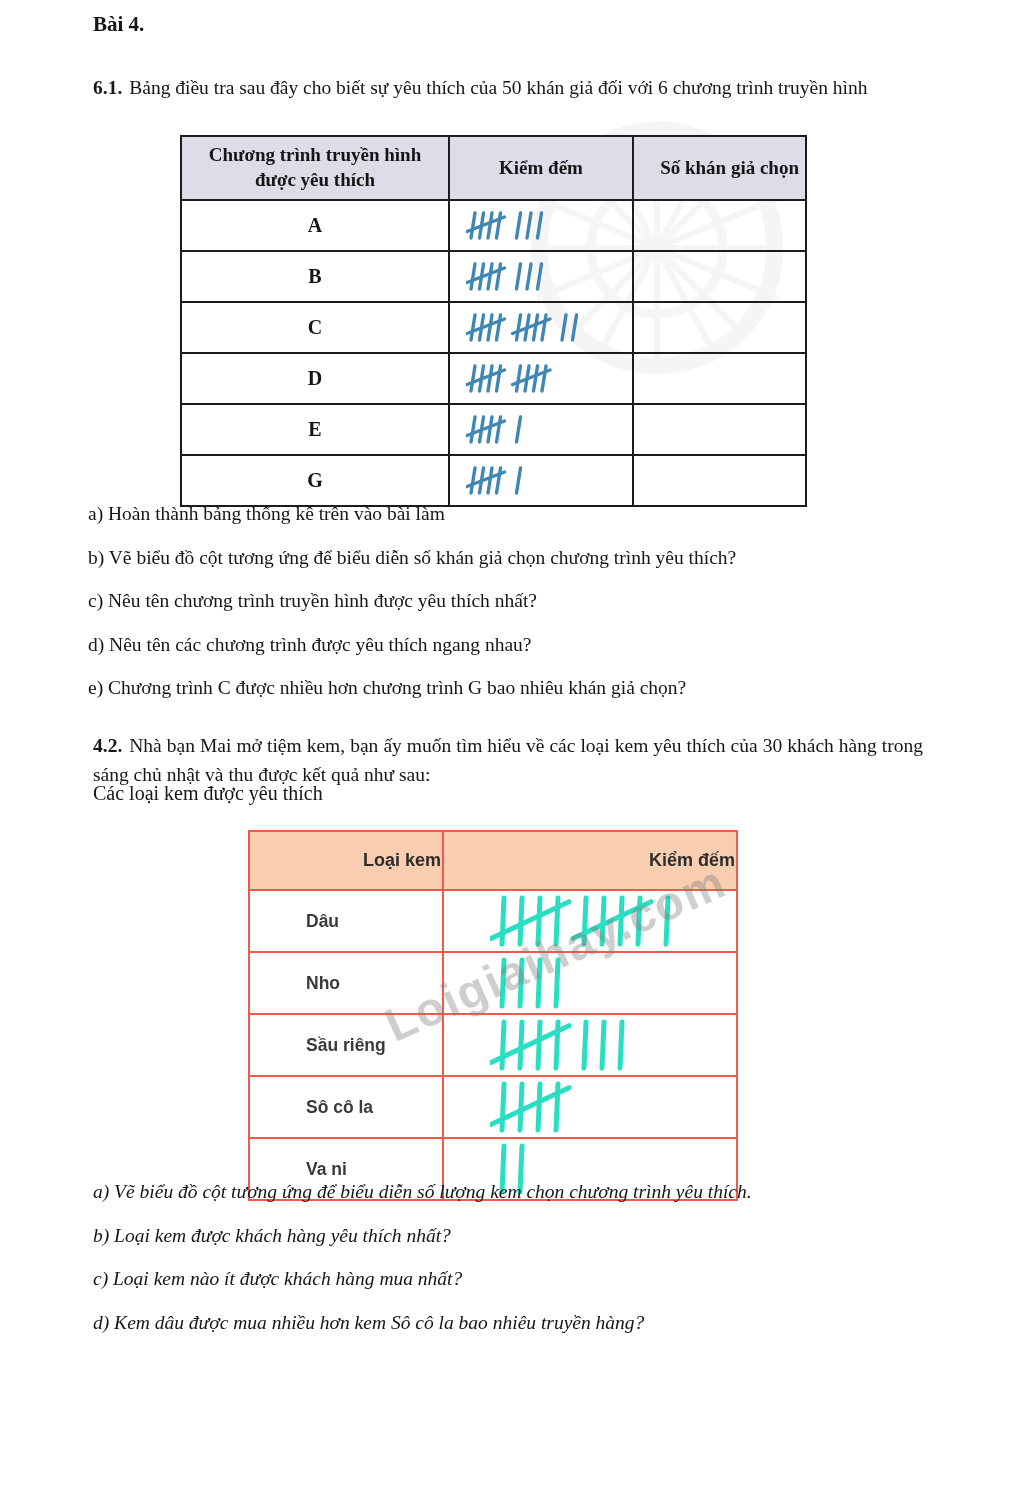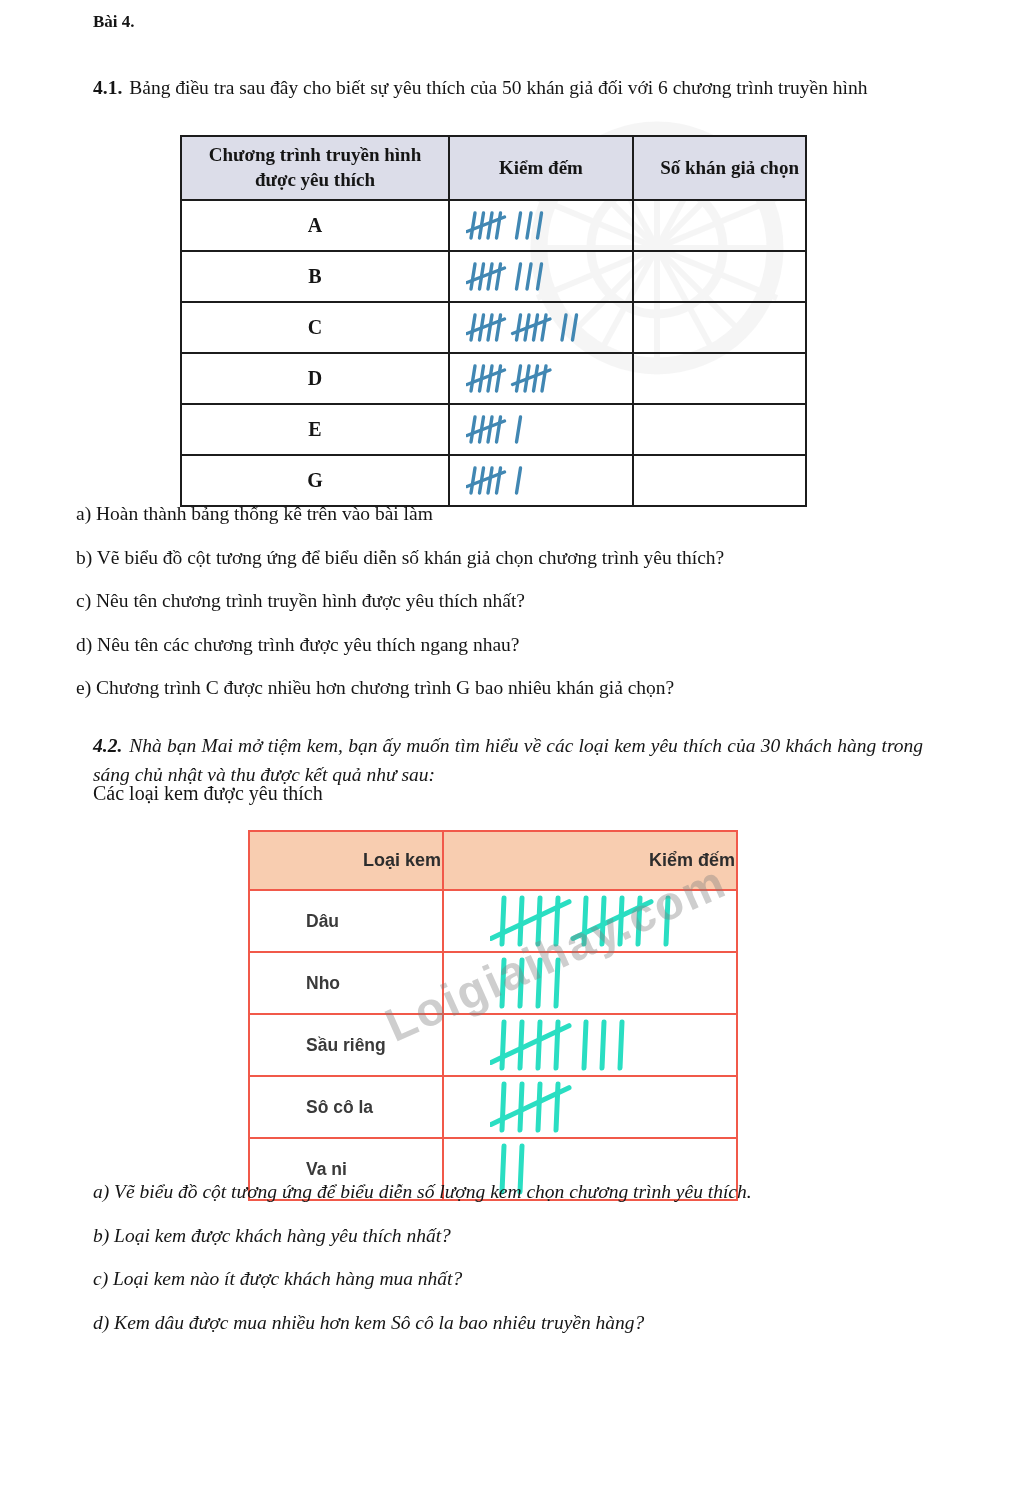--- a/index.html
+++ b/index.html
@@ -8,33 +8,33 @@
     width:1024px;
     height:1496px;
     background:#ffffff;
     font-family:"Liberation Serif","DejaVu Serif",serif;
     color:#151515;
     overflow:hidden;
   }
   .abs{position:absolute;}
   .doc-title{
     left:93px;top:12px;
-    font-size:17px;font-weight:bold;
+    font-size:21px;font-weight:bold;
   }
   .para{
     font-size:19.5px;
     text-align:justify;
   }
   .p1{left:93px;top:48px;width:818px;line-height:39px;}
-  .p2{left:93px;top:711px;width:830px;line-height:29.5px;font-style:italic;}
+  .p2{left:93px;top:711px;width:830px;line-height:29.5px;}
   .para b{margin-right:7px;}
   .caption{left:93px;top:782px;font-size:20px;}
   .qlist{font-size:19.5px;}
   .qlist .q{line-height:43.5px;white-space:nowrap;}
-  .q1{left:76px;top:492px;}
+  .q1{left:88px;top:492px;}
   .q2{left:93px;top:1170px;font-style:italic;}
 
   
   table{border-collapse:collapse;table-layout:fixed;}
   .t1{left:180px;top:135px;width:625px;}
   .t1 th,.t1 td{border:2.5px solid #1c1c1c;}
   .t1 th{
     height:58px;
     font-size:19px;font-weight:bold;
     text-align:center;vertical-align:middle;
@@ -80,21 +80,21 @@
     white-space:nowrap;
   }
 </style>
 </head>
 <body>
 
 <div class="page" style="--t2-border: #f1594a;">
 
   <div class="abs doc-title">Bài 4.</div>
 
-  <p class="abs para p1"><b>4.1.</b><span>Bảng điều tra sau đây cho biết sự yêu thích của 50 khán giả đối với 6 chương trình truyền hình</span></p>
+  <p class="abs para p1"><b>6.1.</b><span>Bảng điều tra sau đây cho biết sự yêu thích của 50 khán giả đối với 6 chương trình truyền hình</span></p>
 
   <svg class="abs wm-circle" width="330" height="300" viewBox="0 0 330 300">
     <g stroke="#8a8a8a" fill="none">
       <circle cx="165" cy="150" r="118" stroke-width="17"></circle>
       <circle cx="165" cy="150" r="66" stroke-width="9"></circle>
       <g stroke-width="6">
         <line x1="165" y1="28" x2="165" y2="272"></line>
         <line x1="43" y1="150" x2="287" y2="150"></line>
         <line x1="79" y1="64" x2="251" y2="236"></line>
         <line x1="251" y1="64" x2="79" y2="236"></line>

